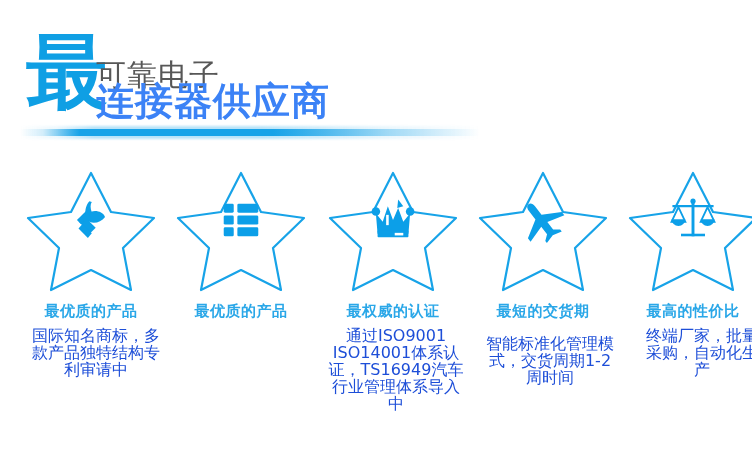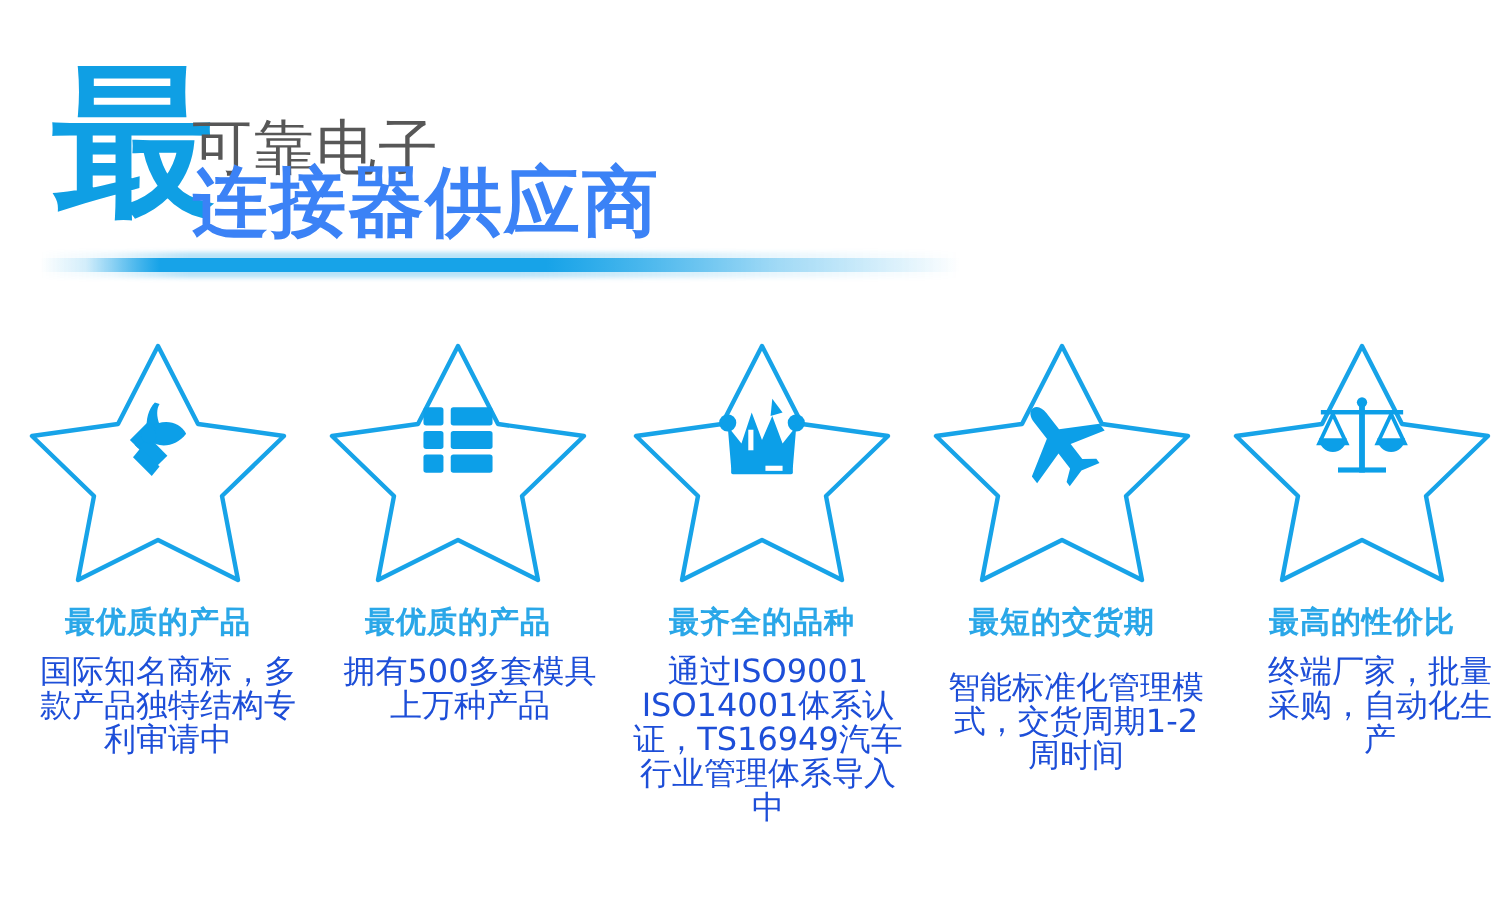--- a/index.html
+++ b/index.html
@@ -92,21 +92,21 @@
         rgba(23,163,232,0.30) 16%,
         rgba(23,163,232,0.30) 52%,
         rgba(23,163,232,0.10) 78%,
         rgba(23,163,232,0) 100%);
     filter: blur(1px);
   }
 
   
   .features {
     position: absolute;
-    left: 0;
+    left: 12px;
     top: 168px;
     width: 740px;
     display: flex;
     flex-direction: row;
     align-items: flex-start;
   }
 
   .feature {
     width: 150px;
     position: relative;
@@ -220,21 +220,20 @@
               <rect x="18" y="4" width="23" height="10" rx="1.5"></rect>
               <rect x="3" y="17" width="11" height="10" rx="1.5"></rect>
               <rect x="18" y="17" width="23" height="10" rx="1.5"></rect>
               <rect x="3" y="30" width="11" height="10" rx="1.5"></rect>
               <rect x="18" y="30" width="23" height="10" rx="1.5"></rect>
             </g>
           </svg>
         </div>
       </div>
       <div class="feature-title">最优质的产品</div>
-      <div class="feature-desc">拥有500多套模具上万种产品</div>
     </div>
 
     <div class="feature">
       <div class="star-wrap">
         <svg class="star-svg" width="132" height="126" viewBox="0 0 132 126">
           <path d="M66 5 L86 44 L129 50 L98 80 L106 122 L66 102 L26 122 L34 80 L3 50 L46 44 Z" fill="none" stroke="#17a3e8" stroke-width="2.2" stroke-linejoin="round" stroke-linecap="round"></path>
         </svg>
         <div class="star-icon">
           <svg width="48" height="48" viewBox="0 0 56 56">
             <g fill="#0c9fe8">
@@ -242,21 +241,21 @@
               <circle cx="48" cy="18" r="5"></circle>
               <path d="M34 4 L40 12 L33 14 Z"></path>
               <path d="M8 20 L16 30 L22 12 L28 28 L34 14 L40 30 L48 20 L46 44 L10 44 Z"></path>
               <rect x="10" y="40" width="36" height="8" rx="1"></rect>
               <rect x="30" y="43" width="10" height="3" fill="#ffffff"></rect>
               <rect x="20" y="22" width="3" height="12" fill="#ffffff"></rect>
             </g>
           </svg>
         </div>
       </div>
-      <div class="feature-title">最齐全的品种</div>
+      <div class="feature-title">最权威的认证</div>
       <div class="feature-desc">通过ISO9001 ISO14001体系认证，TS16949汽车行业管理体系导入中</div>
     </div>
 
     <div class="feature">
       <div class="star-wrap">
         <svg class="star-svg" width="132" height="126" viewBox="0 0 132 126">
           <path d="M66 5 L86 44 L129 50 L98 80 L106 122 L66 102 L26 122 L34 80 L3 50 L46 44 Z" fill="none" stroke="#17a3e8" stroke-width="2.2" stroke-linejoin="round" stroke-linecap="round"></path>
         </svg>
         <div class="star-icon">
           <svg width="48" height="48" viewBox="0 0 56 56">

